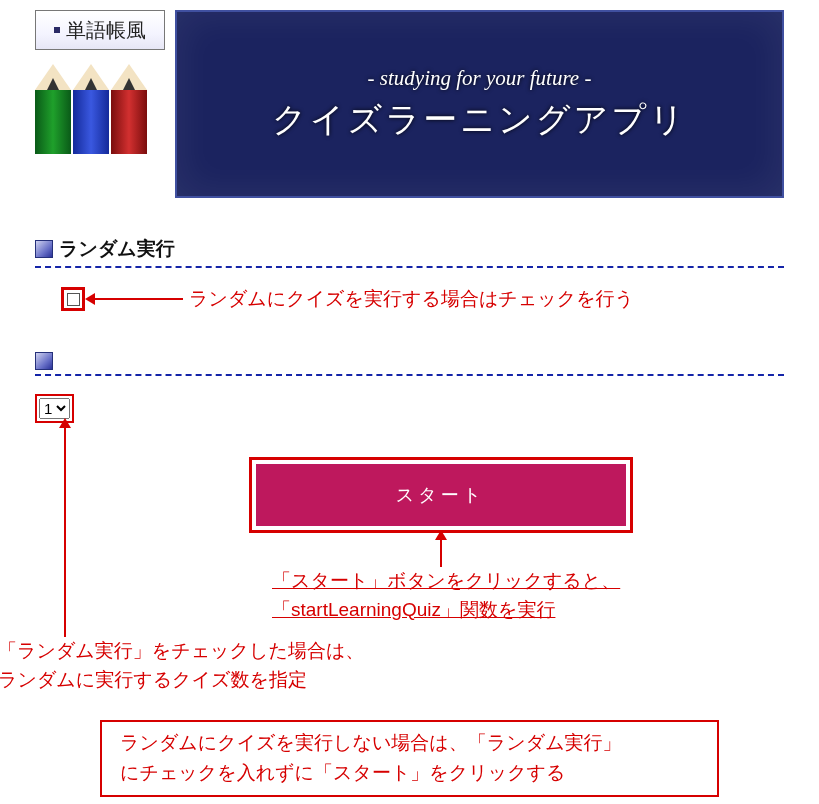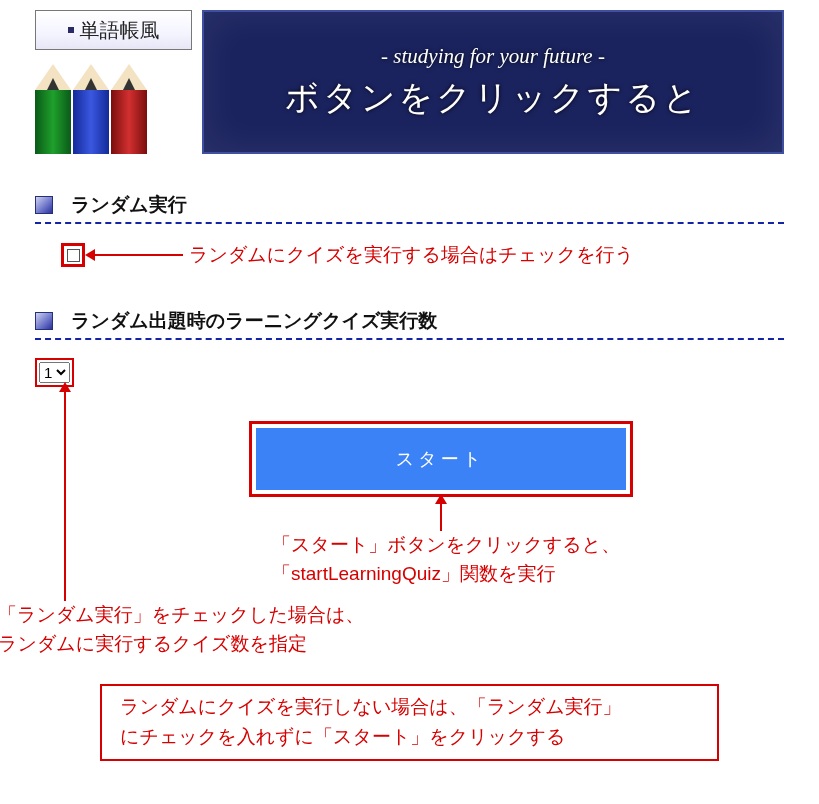--- a/index.html
+++ b/index.html
@@ -11,21 +11,21 @@
     width: 819px;
   }
 
   
   .header {
     display: flex;
     gap: 10px;
     margin: 0 25px 38px 25px;
   }
   .badge-box {
-    width: 157px;
+    width: 130px;
     height: 40px;
     background: linear-gradient(#fff,#f4f4ff 60%,#e6e6f6);
     border: 1px solid #777;
     display: flex;
     align-items: center;
     justify-content: center;
     font-size: 20px;
     color: #222;
   }
   .badge-box .bullet {
@@ -70,21 +70,21 @@
     flex: 1;
     background: #1b235f;
     border: 2px solid #4050a0;
     box-shadow: inset 0 0 40px rgba(255,255,255,.08);
     display: flex;
     flex-direction: column;
     align-items: center;
     justify-content: center;
     color: #fff;
     padding: 18px;
-    height: 144px;
+    height: 188px;
   }
   .title-panel .sub {
     font-style: italic;
     font-family: Georgia, serif;
     font-size: 21px;
     margin-bottom: 6px;
     text-shadow: 0 0 4px #000;
   }
   .title-panel .main {
     font-size: 34px;
@@ -97,21 +97,20 @@
     margin: 0 25px;
   }
   .sec-head {
     display: flex;
     align-items: center;
     font-size: 19px;
     font-weight: bold;
     color: #111;
     padding-bottom: 4px;
     border-bottom: 2px dashed #1424a8;
-    gap: 12px;
   }
   .sec-head .marker {
     width: 18px; height: 18px;
     background: linear-gradient(135deg,#cfd2ef,#6a72c8 60%,#2a329a);
     border: 1px solid #25307a;
     margin-right: 6px;
   }
 
   
   .random-row {
@@ -163,21 +162,21 @@
   .start-wrap{
     display:flex;
     justify-content:center;
     margin-top: 30px;
   }
   .start-callout{
     border: 3px solid #d60000;
     padding: 4px;
   }
   .start-btn{
-    background:#3b82f6;
+    background:#be185d;
     color:#fff;
     font-size:18px;
     letter-spacing: 4px;
     border:none;
     width: 370px;
     height: 62px;
     cursor:pointer;
   }
 
   
@@ -188,20 +187,21 @@
     content:"";position:absolute;top:-9px;left:-5px;
     width:0;height:0;
     border-left:6px solid transparent;
     border-right:6px solid transparent;
     border-bottom:10px solid #d60000;
   }
   .start-anno{
     text-align:left;
     margin-left:175px;
     line-height:1.5;
+    text-decoration:underline;
   }
 
   
   .select-arrow-col{
     position:relative;
     height: 210px;
     width: 26px;
     margin-left: 10px;
   }
   .select-line{
@@ -255,21 +255,21 @@
           <div class="body"></div>
         </div>
       <div class="pencil red">
           <div class="tip"></div>
           <div class="body"></div>
         </div>
     </div>
   </div>
   <div class="title-panel">
     <div class="sub">- studying for your future -</div>
-    <div class="main">ボタンをクリックすると</div>
+    <div class="main">クイズラーニングアプリ</div>
   </div>
 </div>
 
 <div class="section">
   <div class="sec-head">
     <span class="marker"></span>
     <span>ランダム実行</span>
   </div>
 
   <div class="random-row">
@@ -277,21 +277,20 @@
       <div class="checkbox-inner"></div>
     </div>
     <div class="arrow-left"></div>
     <span class="anno-red">ランダムにクイズを実行する場合はチェックを行う</span>
   </div>
 </div>
 
 <div class="section">
   <div class="sec-head">
     <span class="marker"></span>
-    <span>ランダム出題時のラーニングクイズ実行数</span>
   </div>
 
   <div style="display:flex;align-items:flex-start;">
     <div>
       <div class="select-callout">
         <select>
           <option>1</option>
         </select>
       </div>
     </div>

